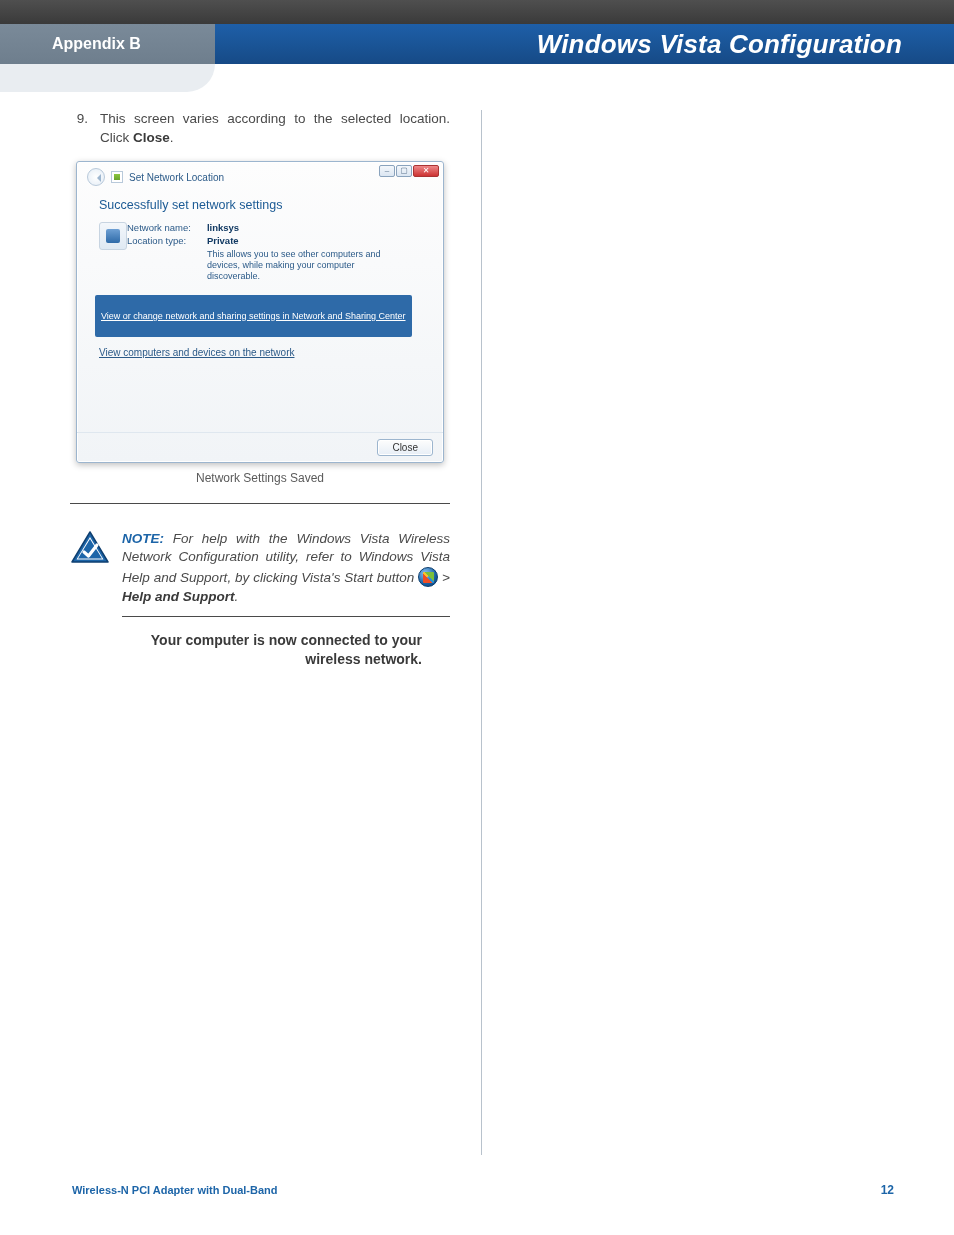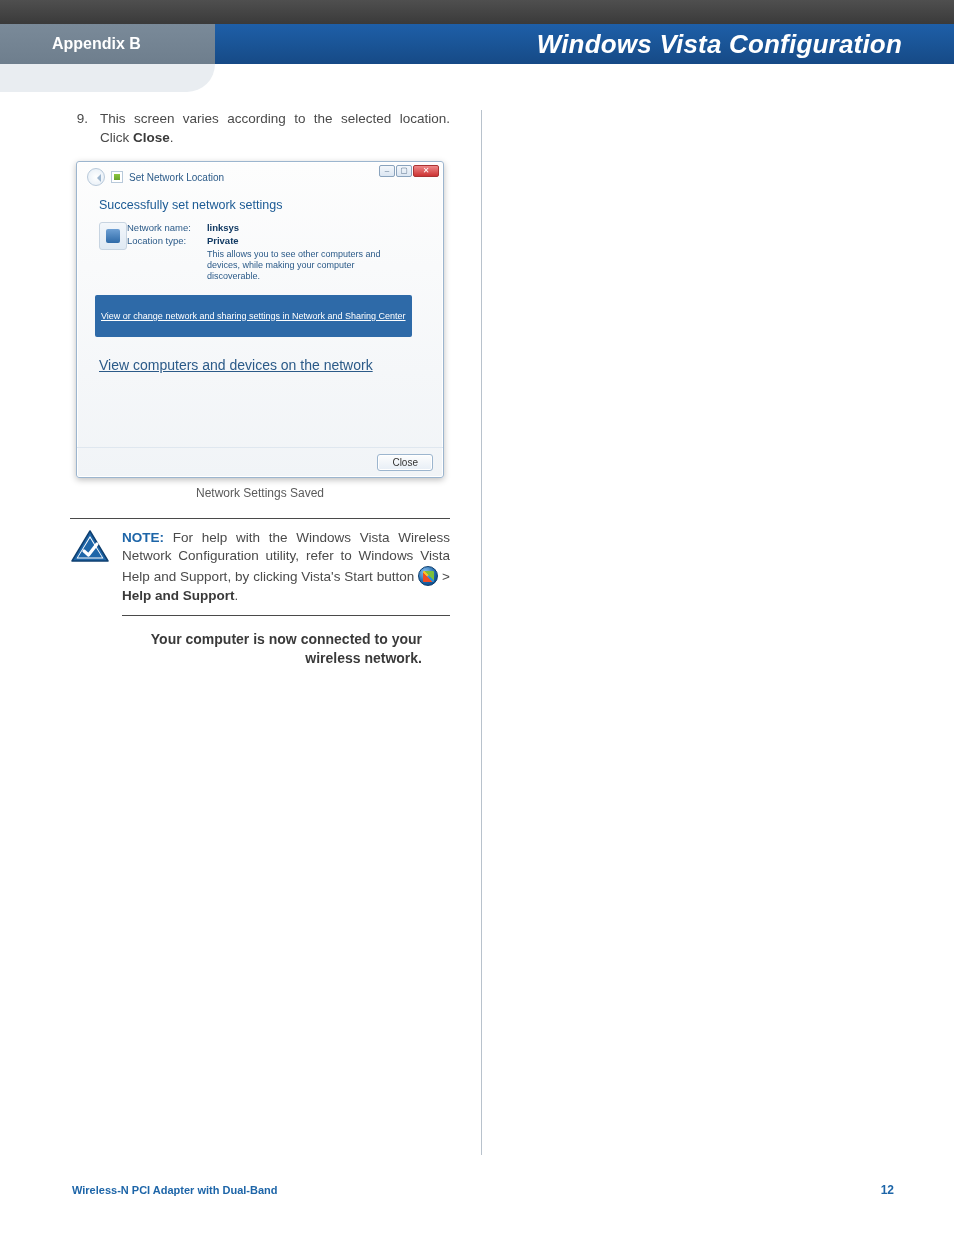--- a/index.html
+++ b/index.html
@@ -106,35 +106,35 @@
     .kv-values{line-height:1.35;}
     .kv-values .bold{font-weight:700;color:#123a63;}
     .kv-desc{color:#2b5a88;font-size:9px;line-height:1.25;margin-top:1px;max-width:180px;}
     .linkbox{
       margin: 12px 8px 4px -4px; padding:16px 6px;
       background:#2e6aa8;color:#fff;font-size:9px;text-decoration:underline;
       display:inline-block;border-radius:2px;
     }
     .plainlink{
       display:block;color:#2b5a88;text-decoration:underline;
-      font-size:14px;margin-top:16px;
+      font-size:10px;margin-top:6px;
     }
     .dlg-footer{
       display:flex;justify-content:flex-end;padding:6px 10px 0 10px;
       border-top:1px solid #dfe7ef;margin-top:70px;
     }
     .dlg-btn{
       font-size:10px;padding:2px 14px;border:1px solid #9cb5ce;
       border-radius:3px;background:linear-gradient(#fdfdfd,#e7eef6);
       color:#333;box-shadow:inset 0 0 0 1px #fff;
     }
     .caption { text-align:center; font-size:12px; color:#5a5a5a; margin: 8px 0 18px 0; }
 
     
-    .note-block { display:flex; gap:12px; align-items:flex-start; border-top:1px solid #4a4a4a; padding-top:10px; margin-top:4px; }
+    .note-block { display:flex; gap:12px; align-items:flex-start; border-top:1px solid #4a4a4a; padding-top:26px; margin-top:4px;font-style:italic; }
     .note-icon { width:40px;height:40px;flex:none; }
     .note-text { font-size:13.5px; line-height:1.38; text-align: justify; color:#4a4a4a; border-bottom:1px solid #4a4a4a; padding-bottom:10px;}
     .note-text .lead { color:#1d65a8; font-weight:700; }
     .note-text .bold { font-weight:700; color:#3a3a3a; }
     .vista-orb{
       display:inline-block;width:20px;height:20px;border-radius:50%;
       background:radial-gradient(circle at 35% 30%, #8ec6f5, #1860a3 60%, #0b3c6d);
       border:1px solid #0b3c6d;vertical-align:-5px;position:relative;
     }
     .vista-orb::after{

